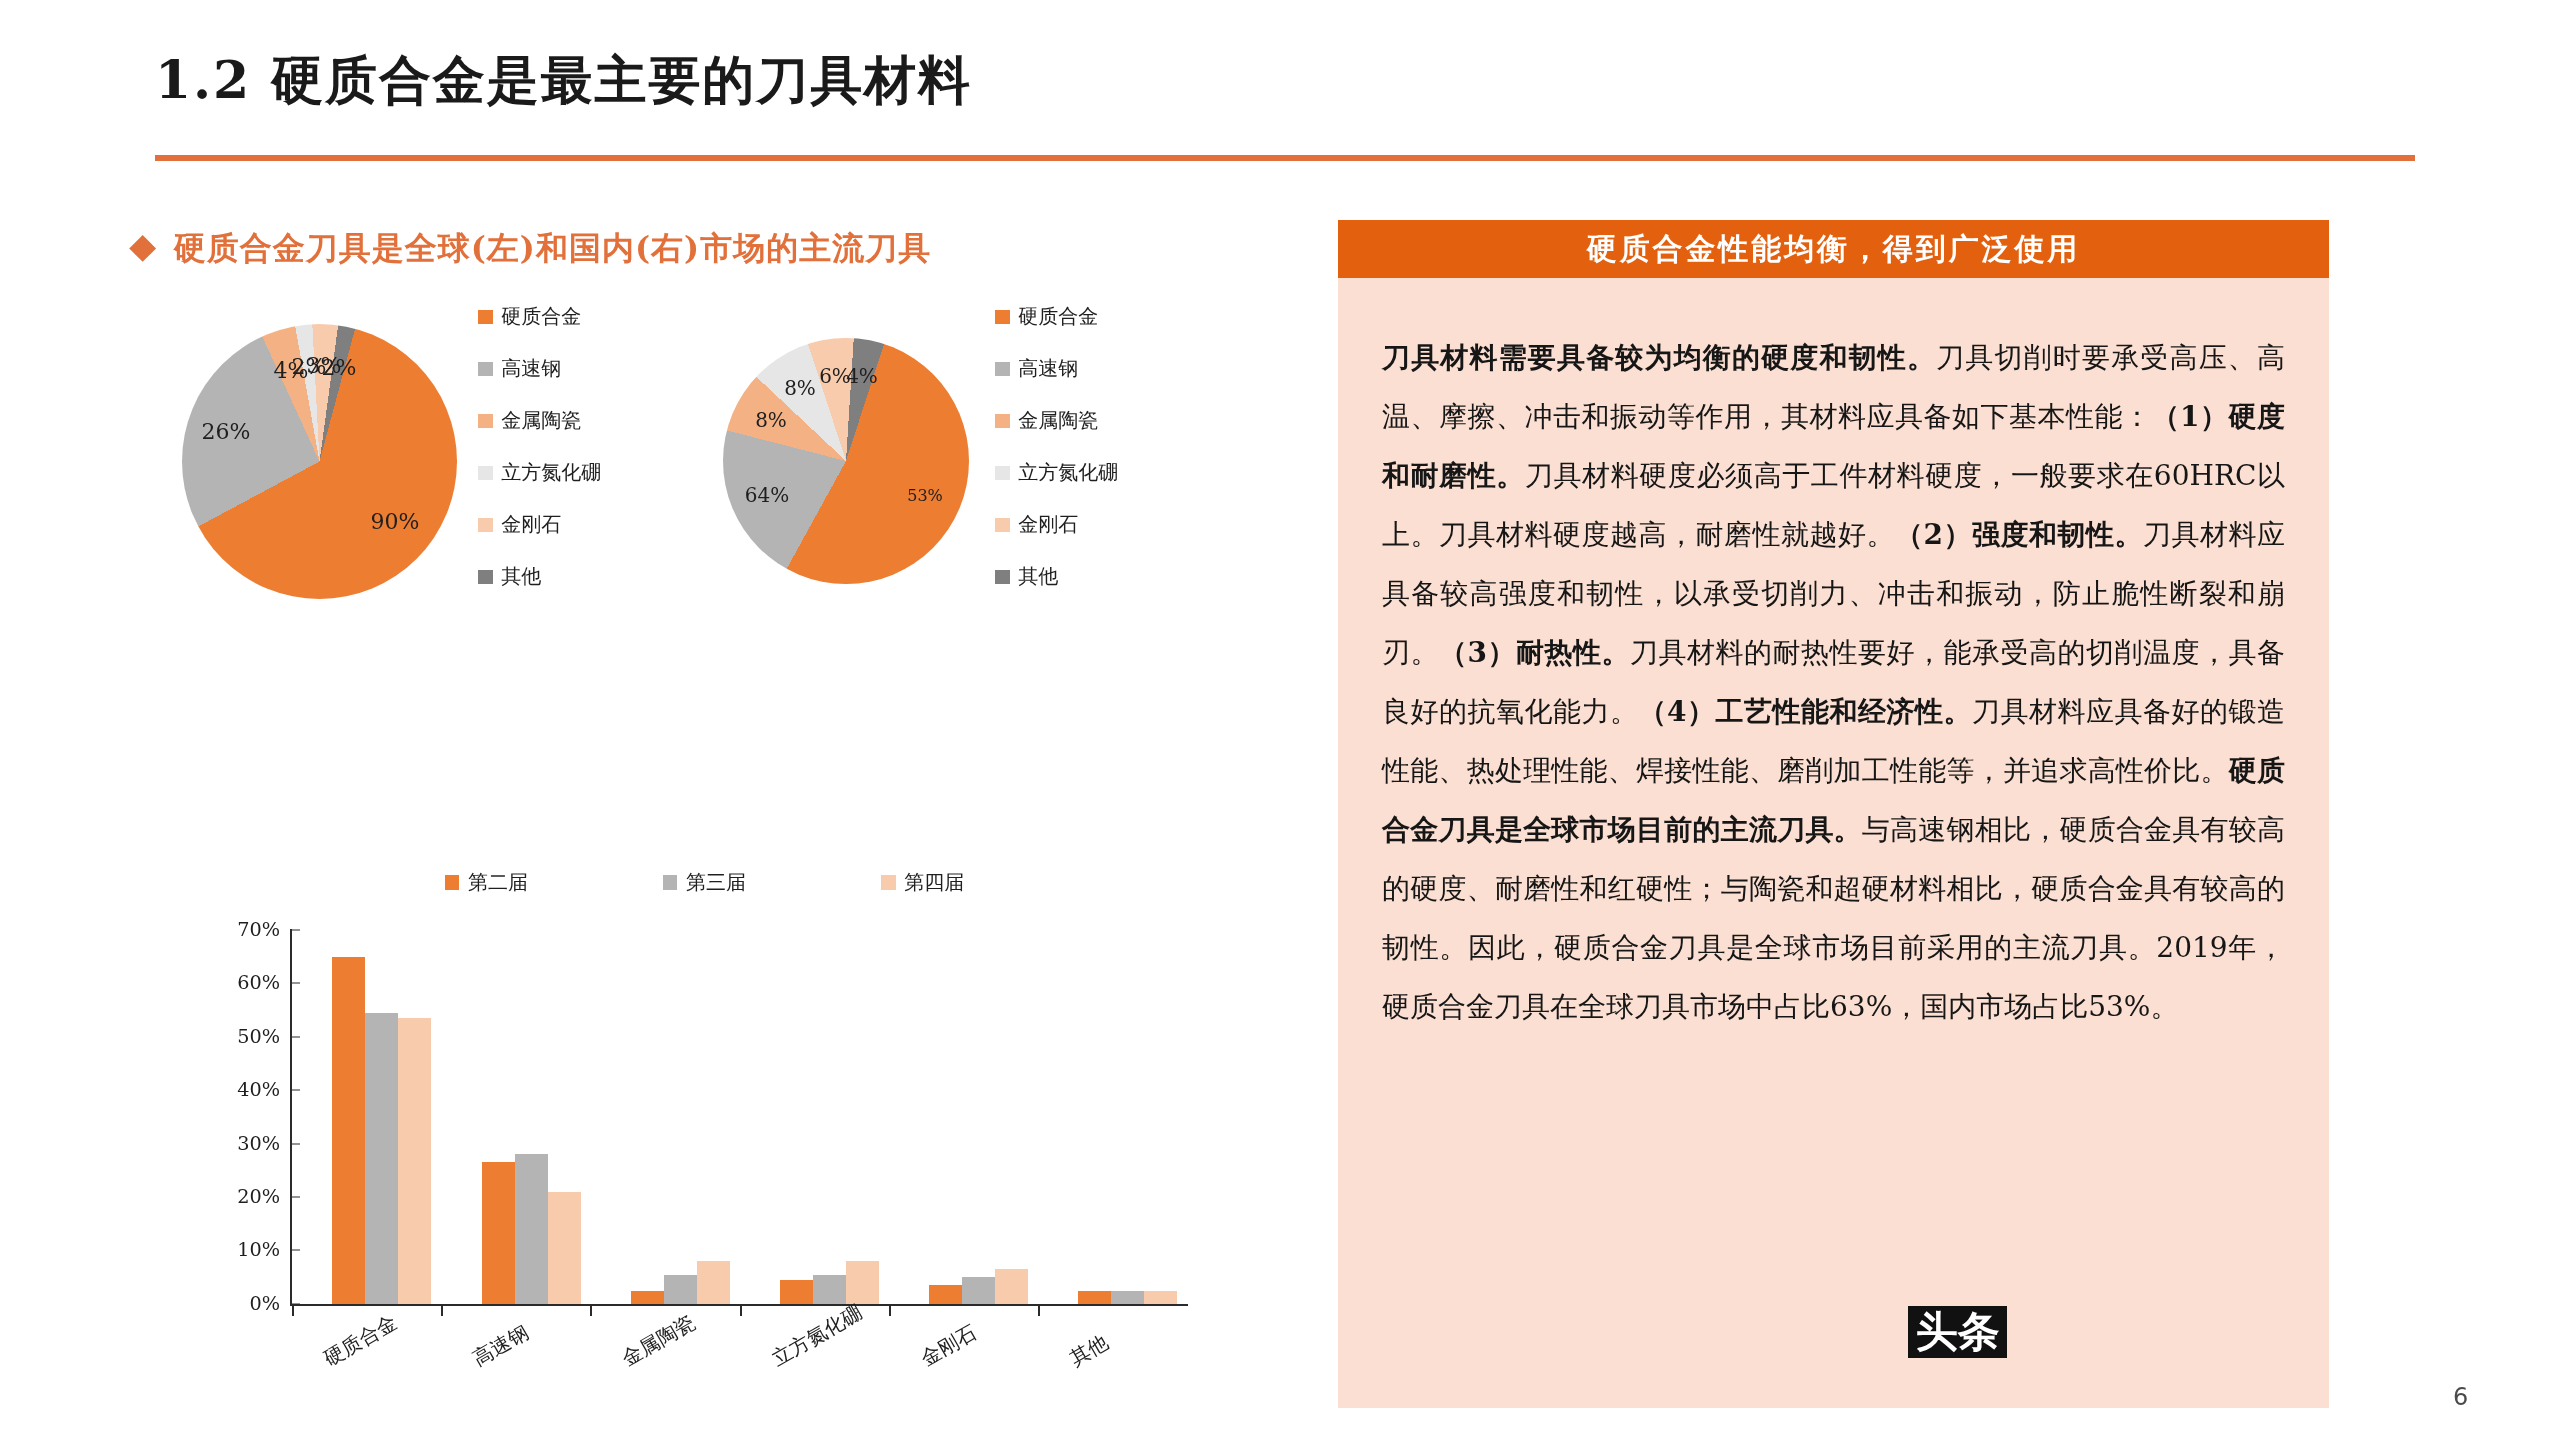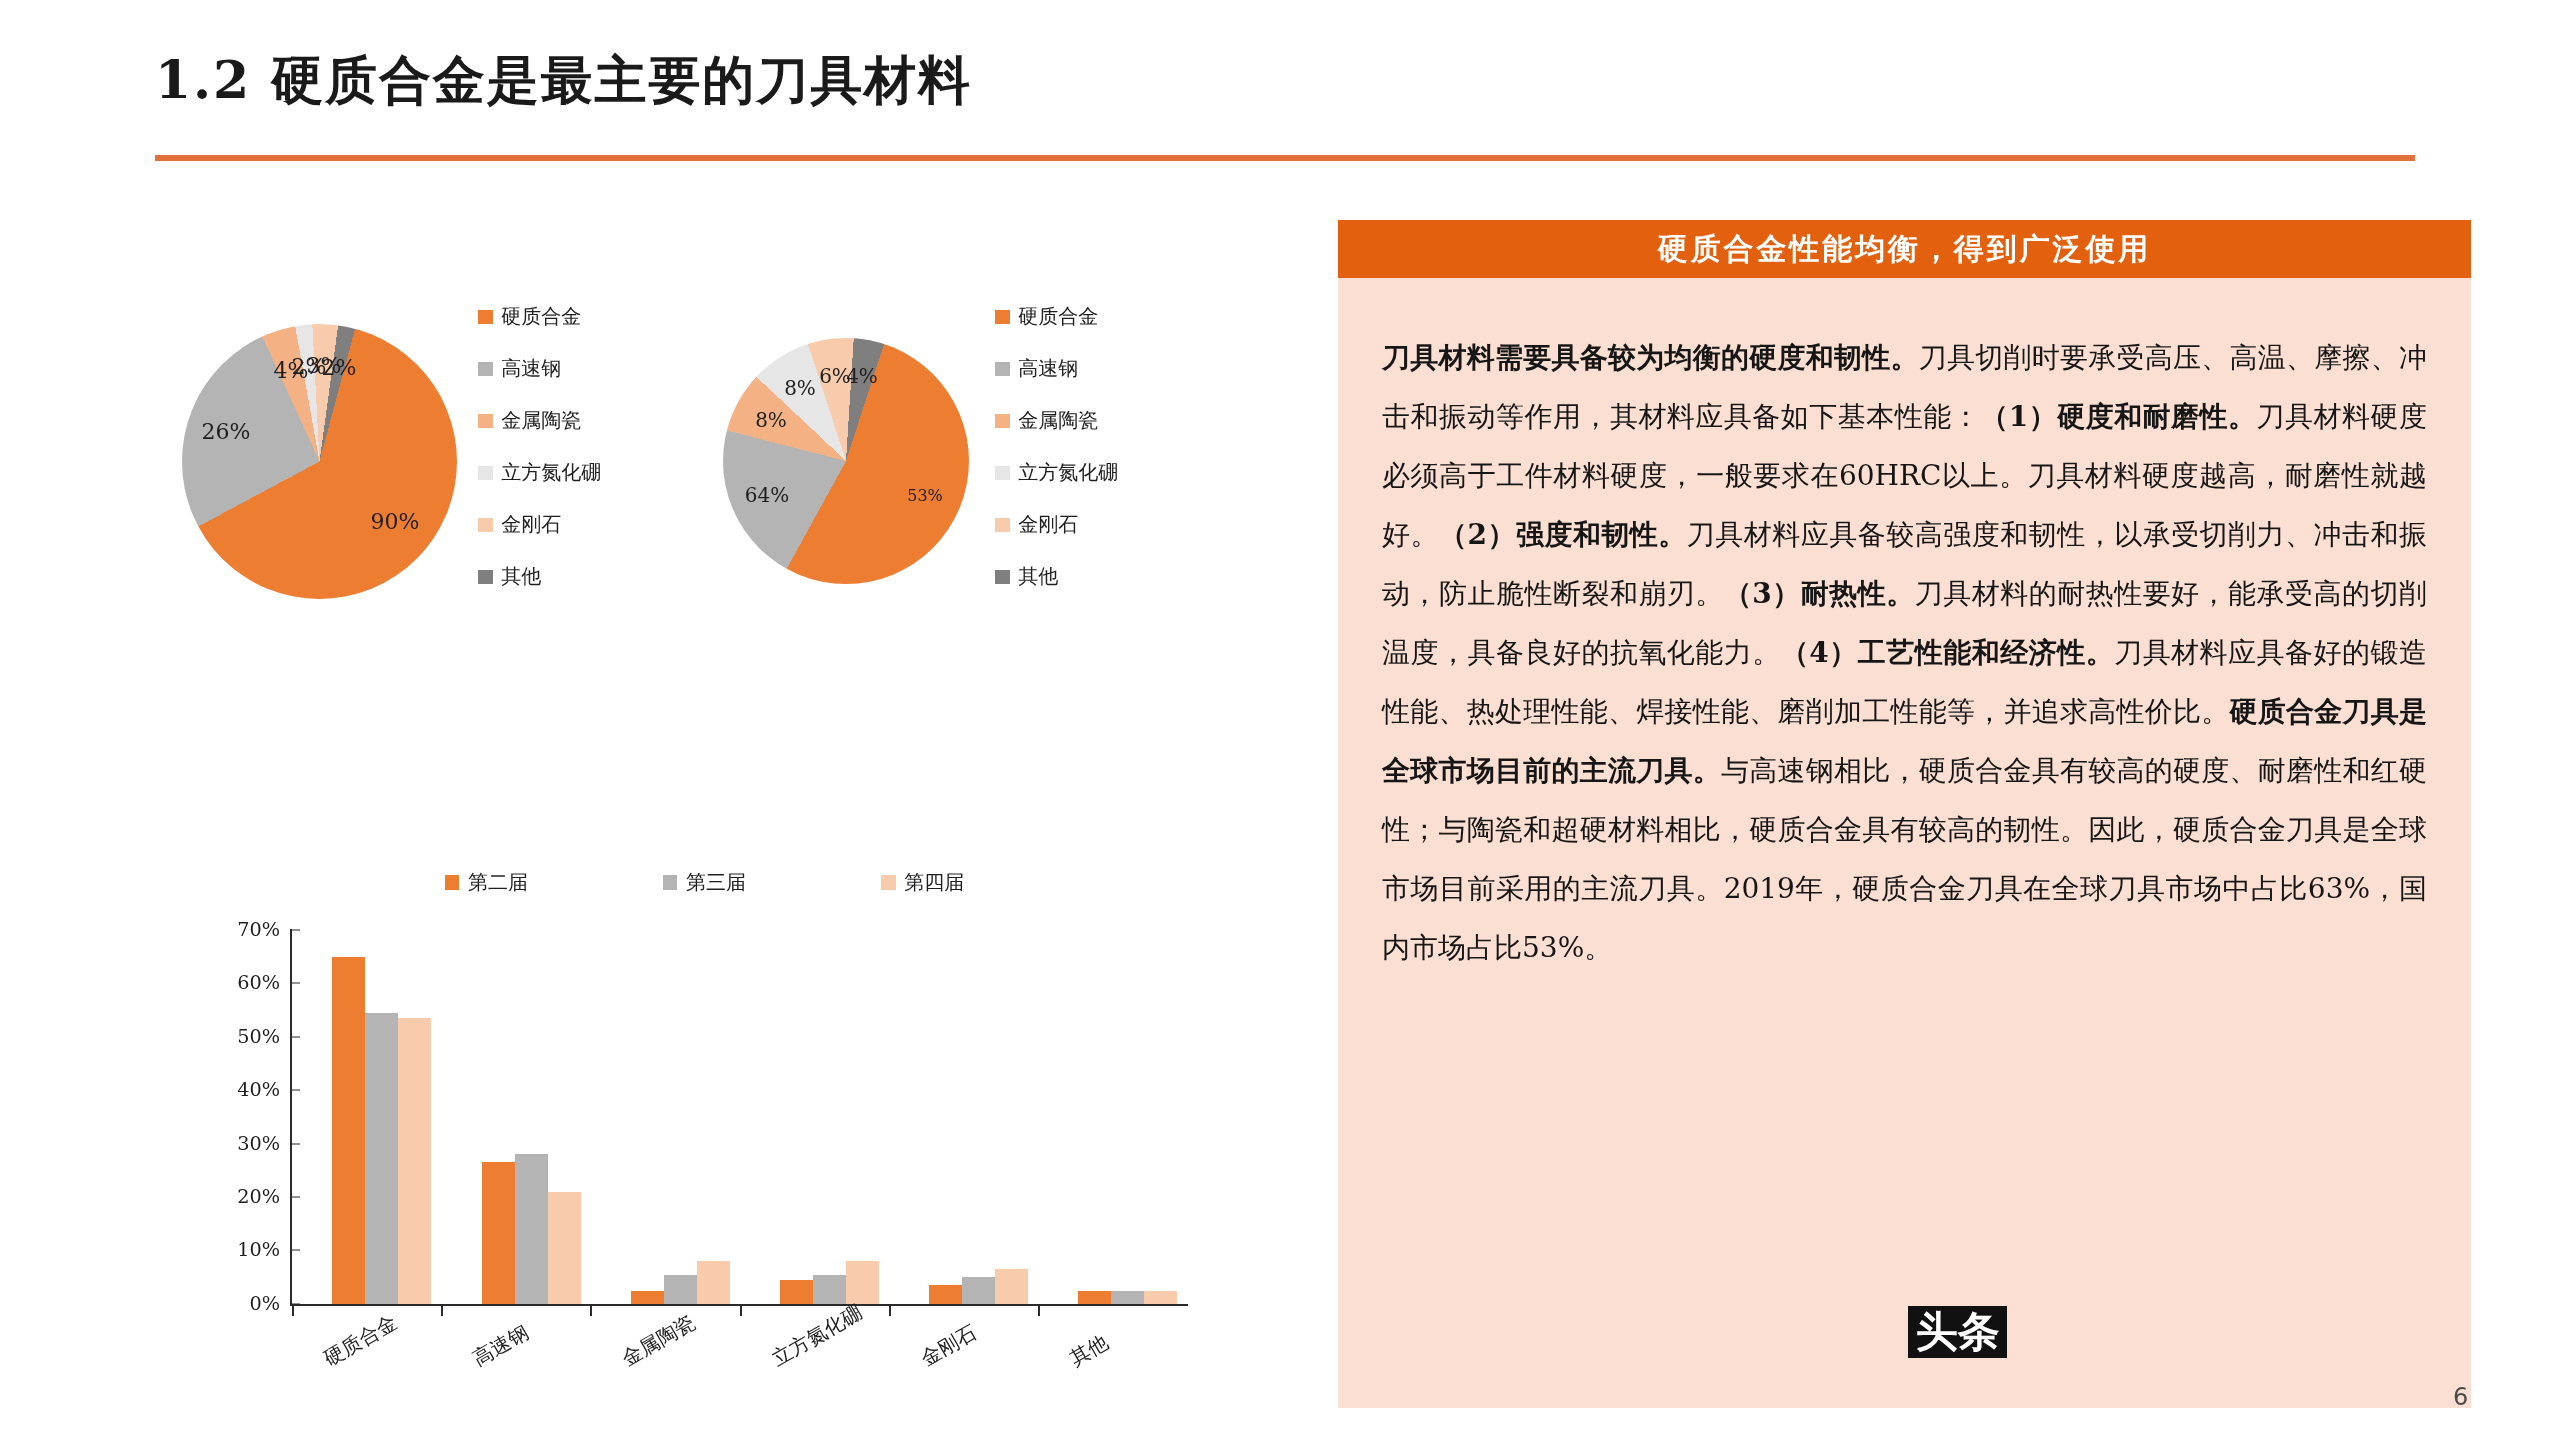--- a/index.html
+++ b/index.html
@@ -89,21 +89,21 @@
   .group{position:absolute;bottom:0;display:flex;align-items:flex-end;gap:0px;}
   .bar{width:33px;}
   .xtick{position:absolute;top:100%;width:1.9px;height:11.6px;background:#2b2b2b;}
   .xlab{
     position:absolute;top:112%;
     font-family:"DejaVu Serif","Liberation Serif",serif;font-size:20px;color:#1f1f1f;
     white-space:nowrap;transform-origin:left top;transform:rotate(-30deg);
   }
 
   
-  .right-panel{position:absolute;left:1338px;top:220px;width:1133px;height:1188px;}
+  .right-panel{position:absolute;left:1338px;top:220px;width:991px;height:1188px;}
   .rp-head{
     height:58px;background:#e2600e;color:#fff;
     display:flex;align-items:center;justify-content:center;
     font-family:"DejaVu Serif","Liberation Serif",serif;font-weight:700;
     font-size:30px;letter-spacing:2.9px;
   }
   .rp-body{
     background:#fbdfd2;
     height:1130px;
     padding:50px 44px 0 44px;
@@ -137,20 +137,24 @@
 </head>
 <body>
 
 <div class="slide">
 
   <div class="title">1.2 硬质合金是最主要的刀具材料</div>
   <div class="title-rule"></div>
 
   <div class="left-col">
 
+    <div class="sec-head sec-head-1">
+      <span class="diamond"></span>
+      <span>硬质合金刀具是全球(左)和国内(右)市场的主流刀具</span>
+    </div>
 
     <div class="pies">
 
       <div class="pie-block pie-left">
         <div class="pie pie-lg" id="pie0" style="background: conic-gradient(from 15deg, rgb(237, 125, 49) 0deg, rgb(237, 125, 49) 226.8deg, rgb(180, 180, 180) 226.8deg, rgb(180, 180, 180) 320.4deg, rgb(244, 177, 131) 320.4deg, rgb(244, 177, 131) 334.8deg, rgb(231, 230, 230) 334.8deg, rgb(231, 230, 230) 342deg, rgb(248, 203, 173) 342deg, rgb(248, 203, 173) 352.8deg, rgb(127, 127, 127) 352.8deg, rgb(127, 127, 127) 360deg);">
             <div class="pie-label" style="left: 213px; top: 197px; transform: translate(-50%, -50%); font-size: 22px;">90%</div>
             <div class="pie-label" style="left: 44px; top: 107px; transform: translate(-50%, -50%); font-size: 22px;">26%</div>
             <div class="pie-label" style="left: 109px; top: 46px; transform: translate(-50%, -50%); font-size: 22px;">4%</div>
             <div class="pie-label" style="left: 127px; top: 42px; transform: translate(-50%, -50%); font-size: 22px;">2%</div>
             <div class="pie-label" style="left: 142px; top: 41px; transform: translate(-50%, -50%); font-size: 22px;">3%</div>

